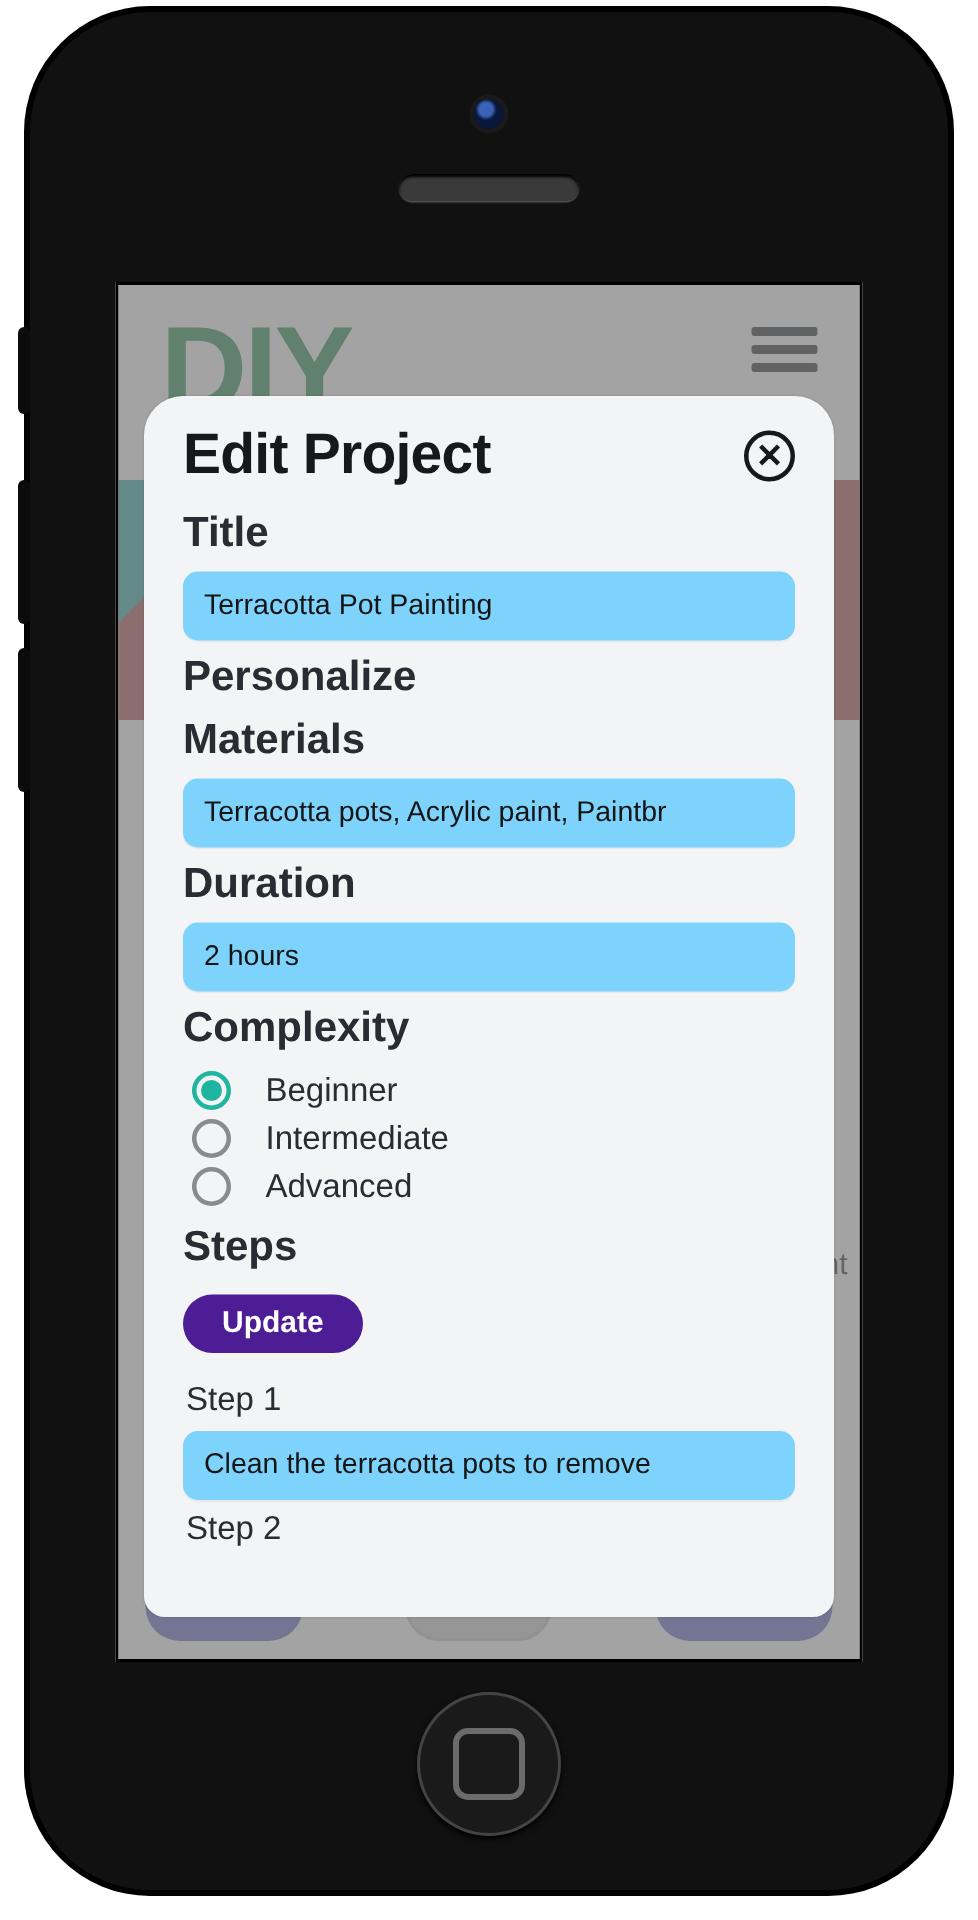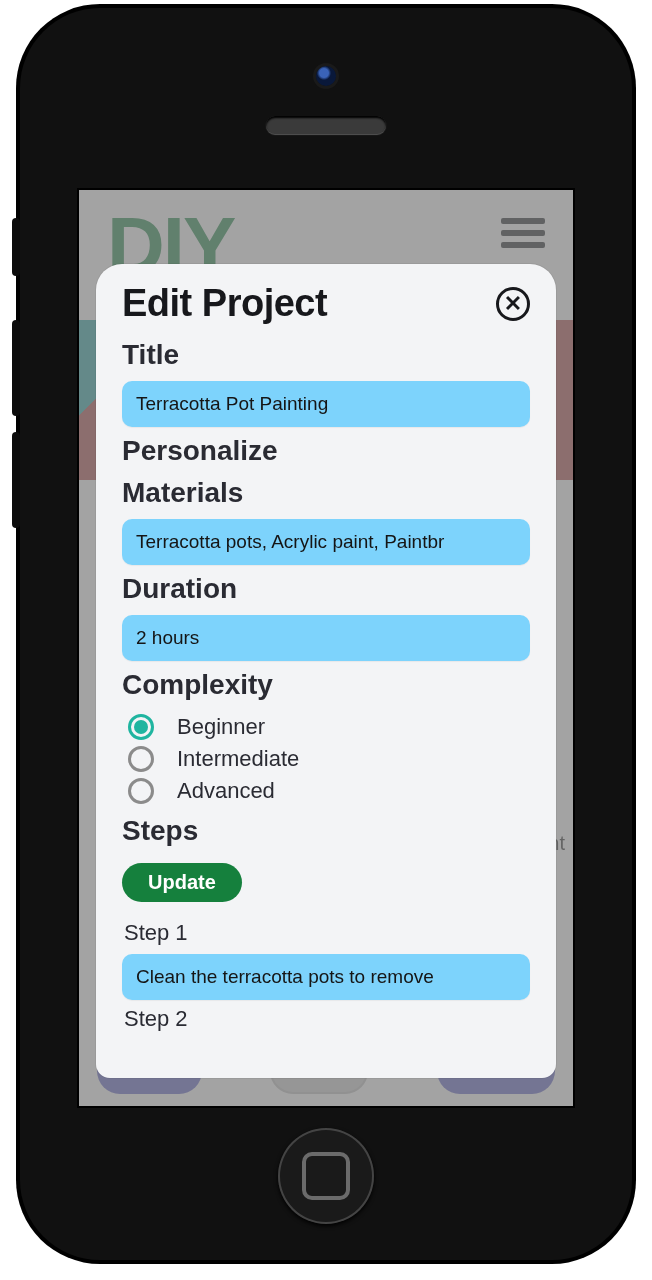--- a/index.html
+++ b/index.html
@@ -93,21 +93,21 @@
     width: 26px; height: 26px; border: 3px solid #8b8b8b; border-radius: 50%;
     display:flex; align-items:center; justify-content:center;
   }
   .radio-row.selected .radio-circle { border-color:#1fb5a0; }
   .radio-row.selected .radio-circle::after {
     content:""; width:14px; height:14px; background:#1fb5a0; border-radius:50%;
   }
   .radio-label { font-size: 22px; color:#2a2b33; }
 
   .pill-btn {
-    display:inline-block; background:#15803d; color:#fff; font-size:20px; font-weight:600;
+    display:inline-block; background:#4c1d95; color:#fff; font-size:20px; font-weight:600;
     border:none; border-radius: 22px; padding: 8px 26px; margin: 6px 0 12px 0; cursor:pointer;
   }
   .step-label { font-size: 22px; font-weight: 400; color:#2a2b33; margin: 6px 0 8px 2px; }
 </style>
 </head>
 <body>
 
 <div class="phone">
   <div class="camera"></div>
   <div class="side-btn one"></div>

